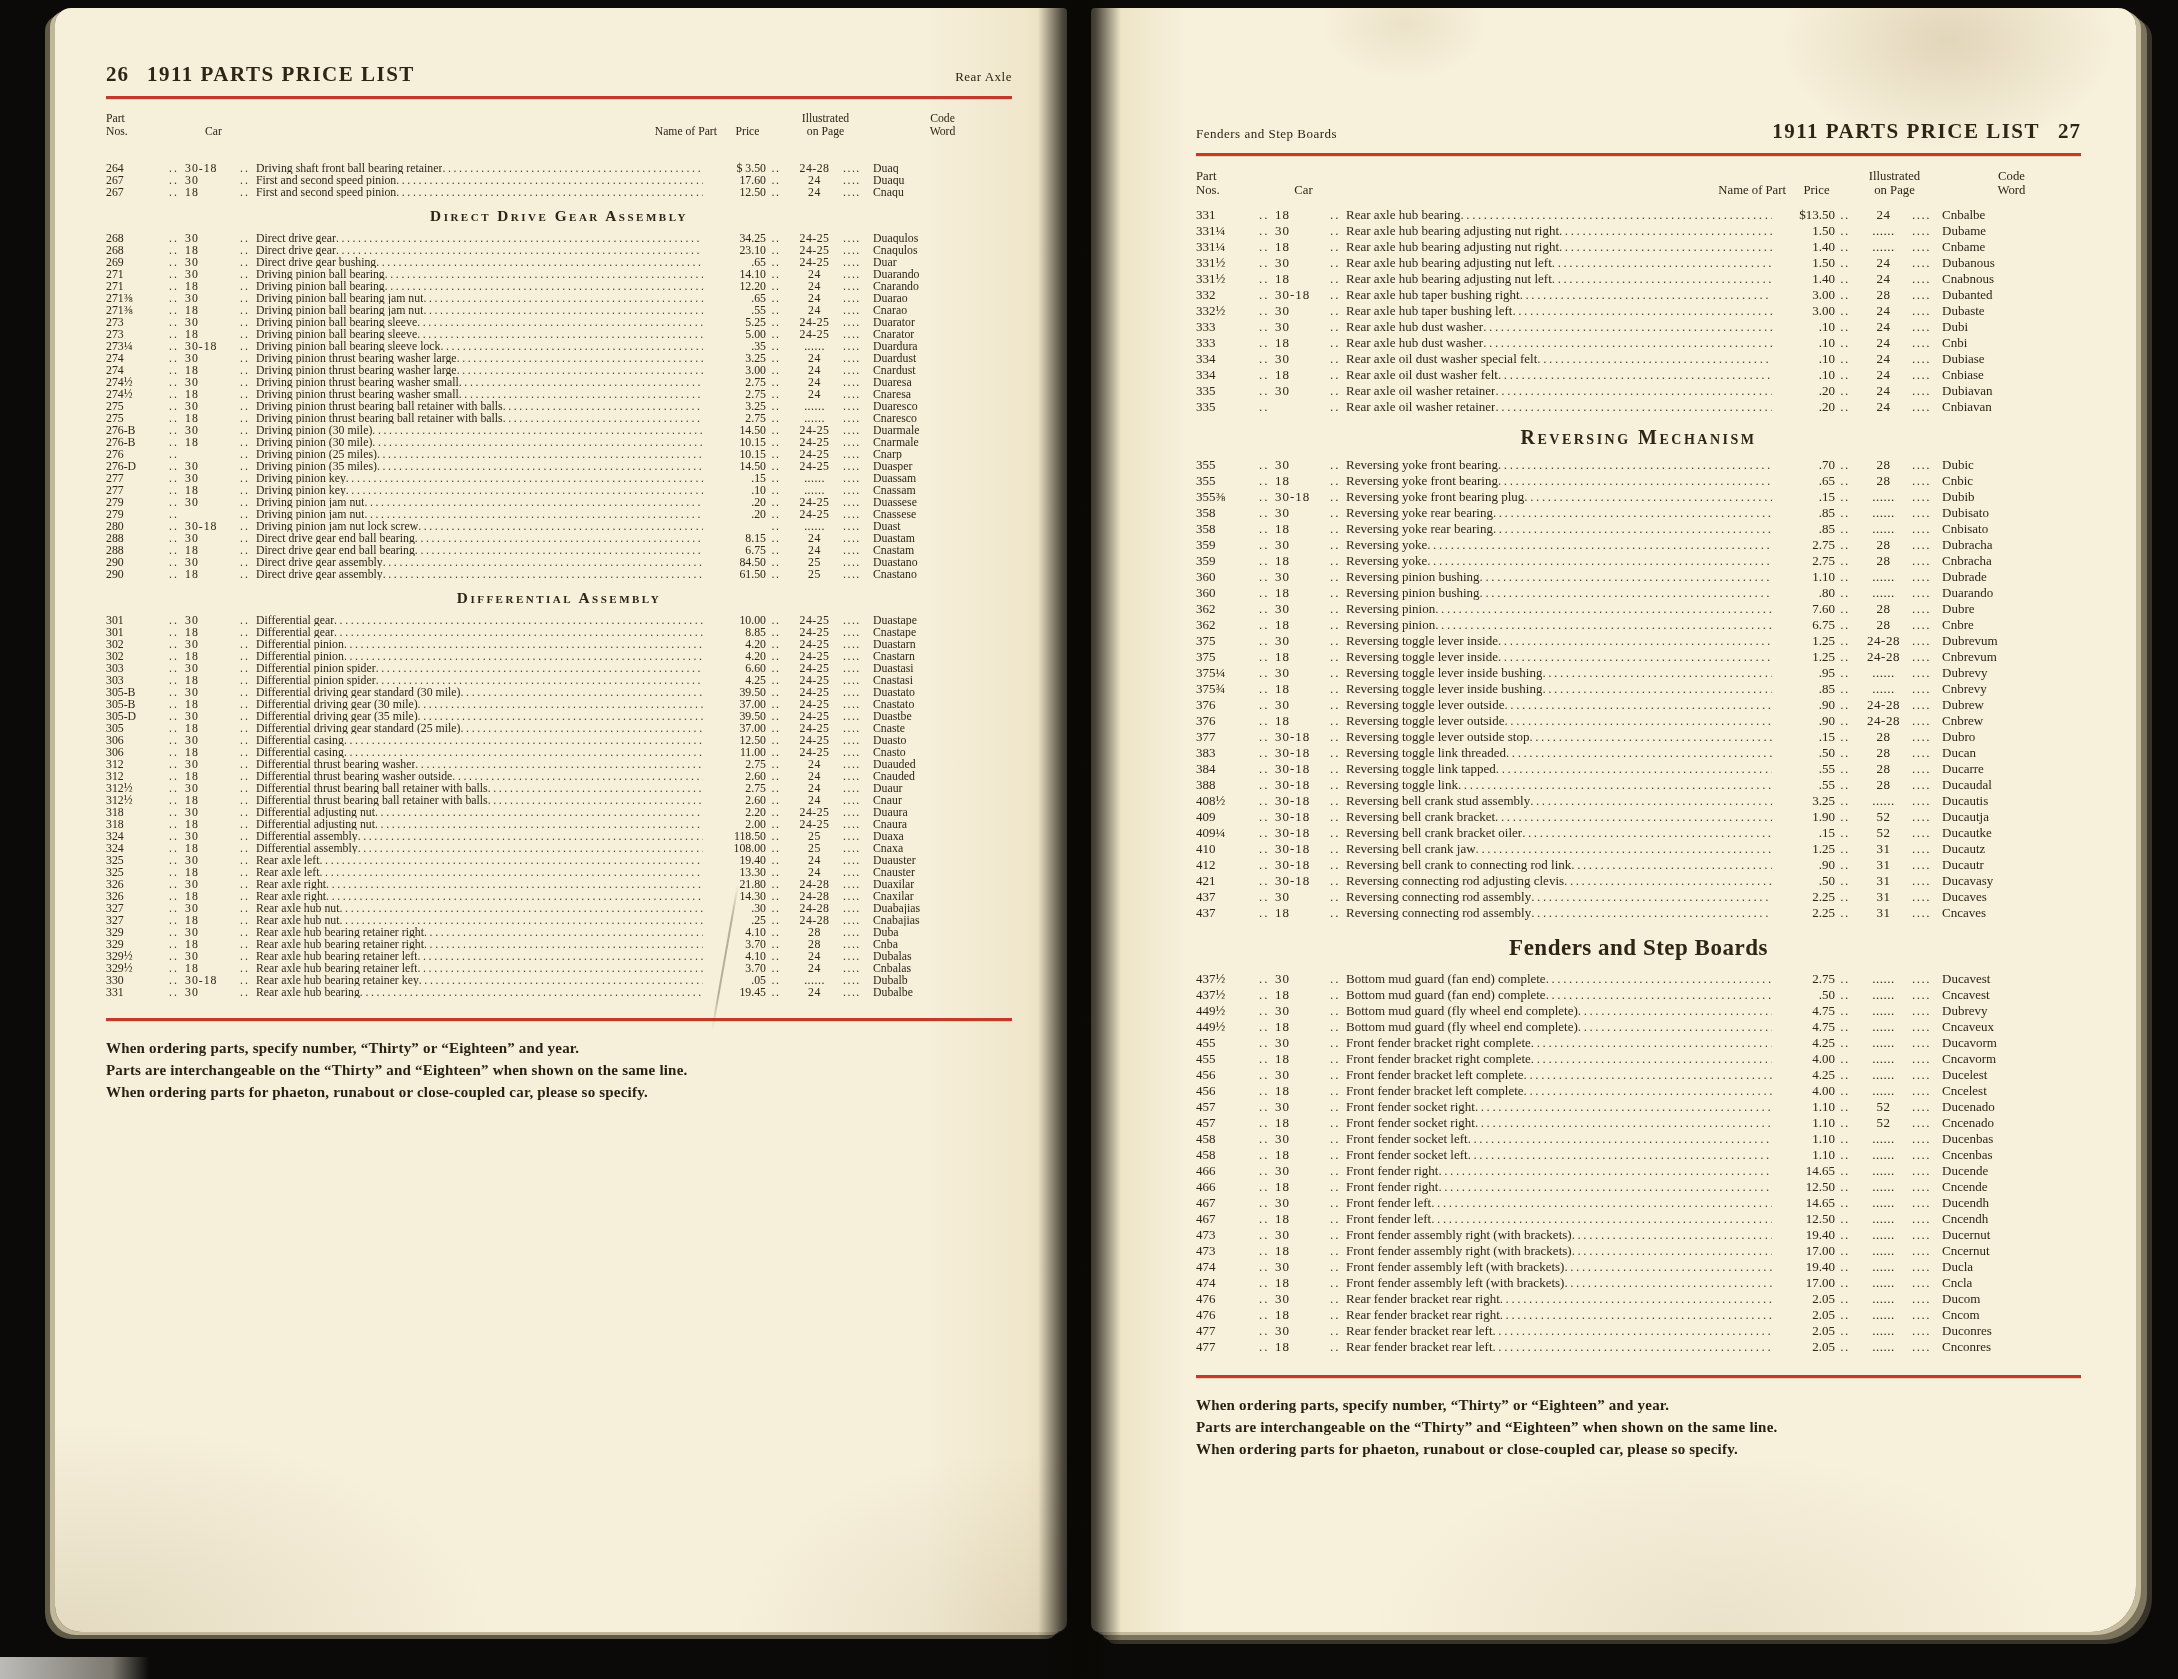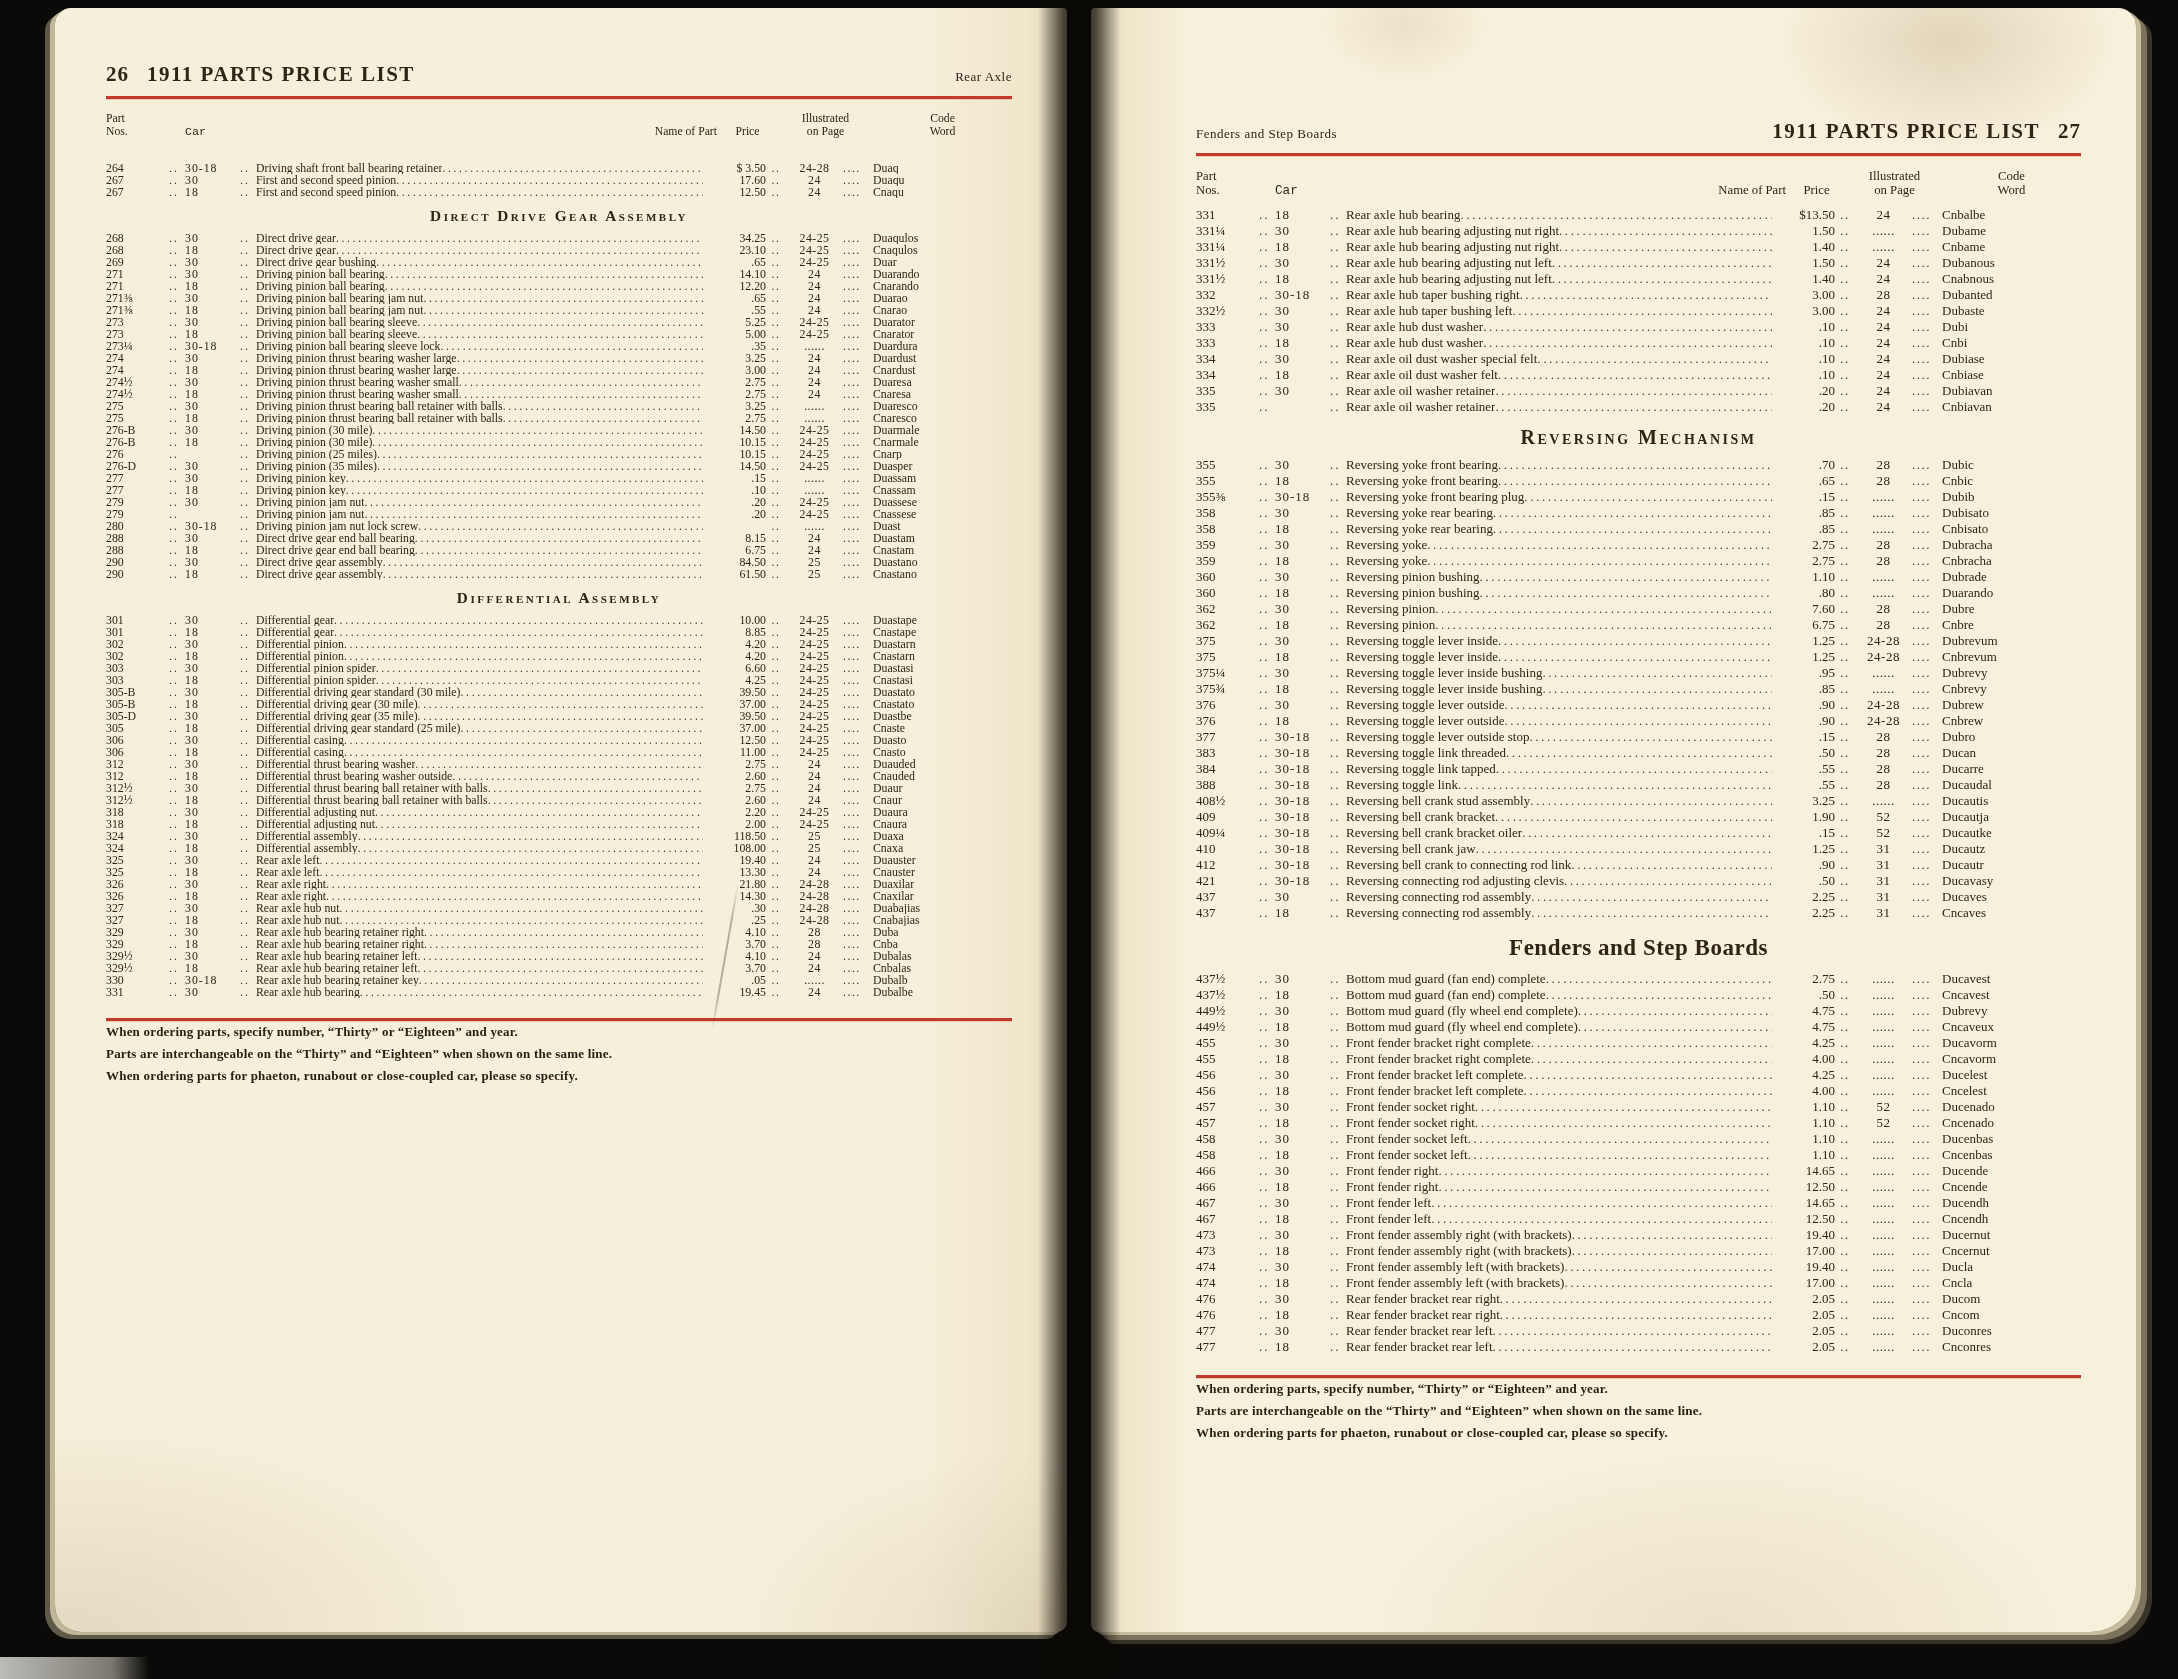--- a/index.html
+++ b/index.html
@@ -45,21 +45,21 @@
   .ptitle{font-size:21px;font-weight:700;letter-spacing:1.5px;}
   .prun{font-size:13px;letter-spacing:0.5px;}
   .sp{flex:1;}
   .red-rule{height:3px;background:#c23a2c;margin-top:9px;box-shadow:0 1px 0 rgba(194,58,44,.2);}
   .red-rule.foot{margin-top:20px;}
 
   .colhead{display:flex;align-items:flex-end;margin-top:14px;font-size:11.7px;line-height:12.5px;}
   .right .colhead{font-size:12.7px;line-height:13.5px;}
   .ch{display:flex;flex-direction:column;}
   .ch-part{width:79px;}
-  .ch-car{width:57px;text-align:left;font-family:Liberation Mono, monospace;}
+  .ch-car{width:57px;text-align:center;}
   .ch-name{flex:1;text-align:right;}
   .ch-price{width:61px;text-align:center;}
   .ch-page{width:95px;text-align:center;}
   .ch-code{width:139px;text-align:center;}
 
   .tbl{margin-top:24px;}
   .right .tbl{margin-top:10px;}
   .trow{display:flex;align-items:baseline;white-space:nowrap;font-size:11.8px;line-height:12px;}
   .right .trow{font-size:13px;line-height:16px;}
   .c-part{width:63px;flex:none;}
@@ -71,21 +71,21 @@
   .c-price{width:63px;flex:none;text-align:right;}
   .c-d3{width:20px;flex:none;text-align:center;overflow:hidden;letter-spacing:1.5px;color:#3f3525;}
   .c-page{width:57px;flex:none;text-align:center;letter-spacing:0.5px;overflow:hidden;}
   .c-d4{width:30px;flex:none;overflow:hidden;letter-spacing:1.5px;color:#3f3525;}
   .c-code{width:139px;flex:none;overflow:hidden;}
 
   .sec-head{text-align:center;font-variant:small-caps;font-weight:700;letter-spacing:2.5px;font-size:15.3px;margin:9px 0 7px;}
   .right .sec-head{font-size:20px;margin:11px 0 8px;}
   .sec-head-lg{text-align:center;font-weight:700;font-size:23px;letter-spacing:0.5px;margin:14px 0 10px;}
 
-  .notes{font-weight:700;font-size:13px;line-height:22px;letter-spacing:0.2px;color:#261f13;}
+  .notes{margin-top:16px;font-weight:700;font-size:15px;line-height:22px;letter-spacing:0.2px;color:#261f13;}
 
   .scratch{
     position:absolute;left:669px;top:875px;width:2px;height:149px;opacity:.45;
     background:linear-gradient(rgba(90,76,56,0), rgba(90,76,56,.9) 25%, rgba(90,76,56,.9) 75%, rgba(90,76,56,0));
     transform:rotate(10deg);
   }
 </style>
 </head>
 <body>
 

